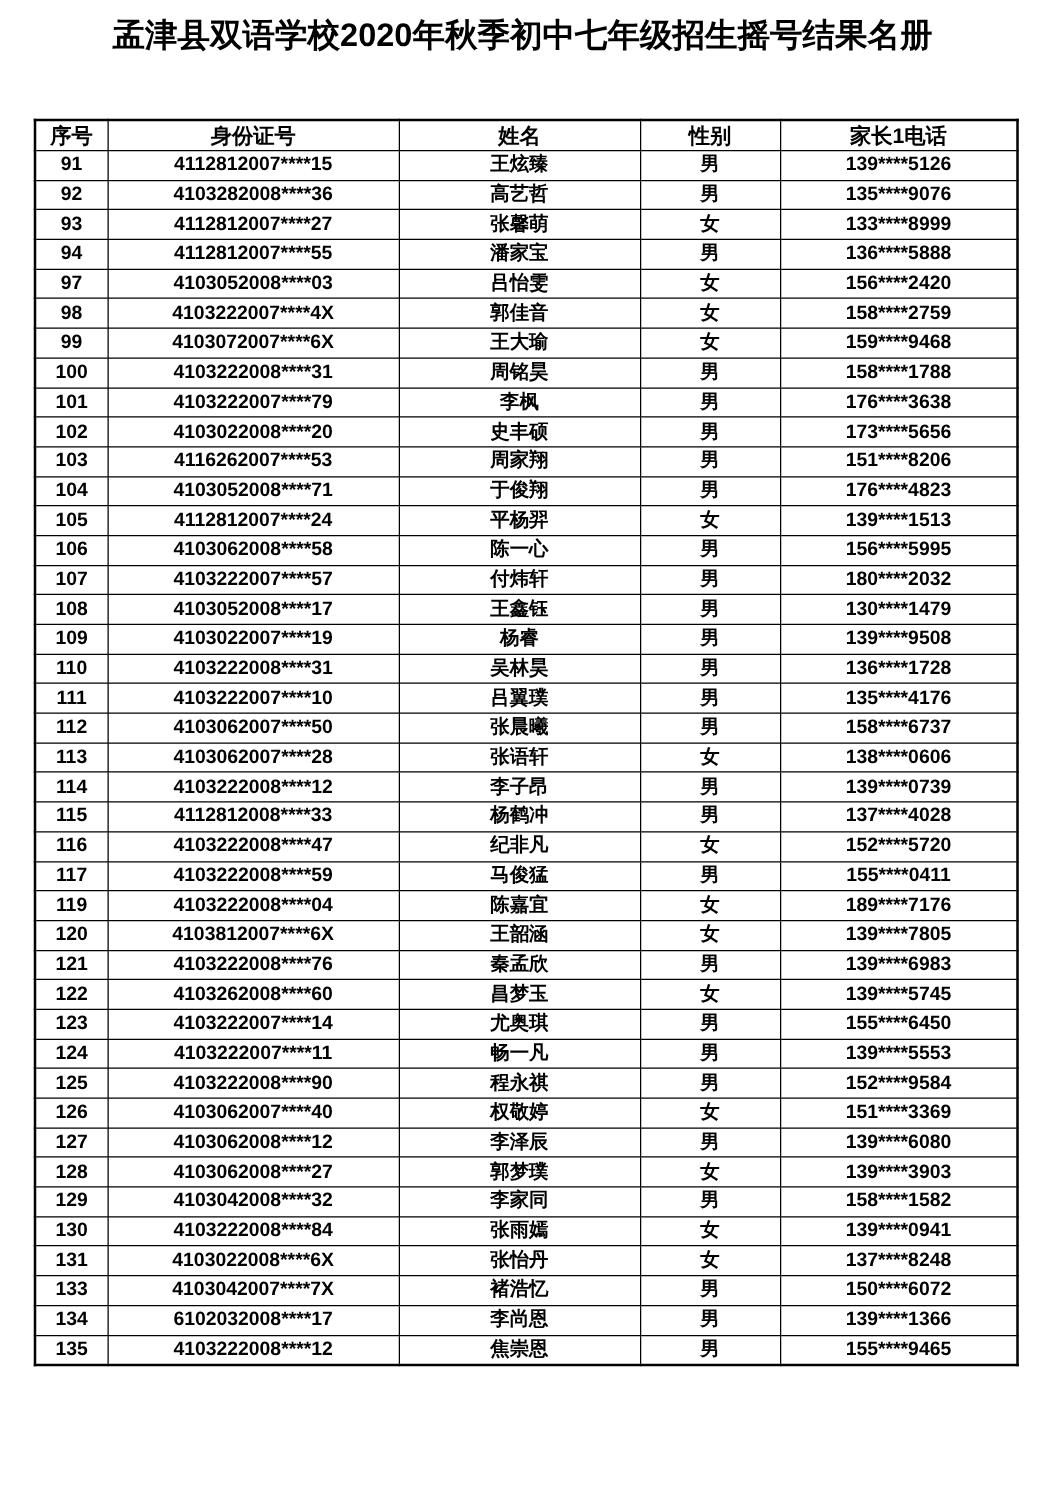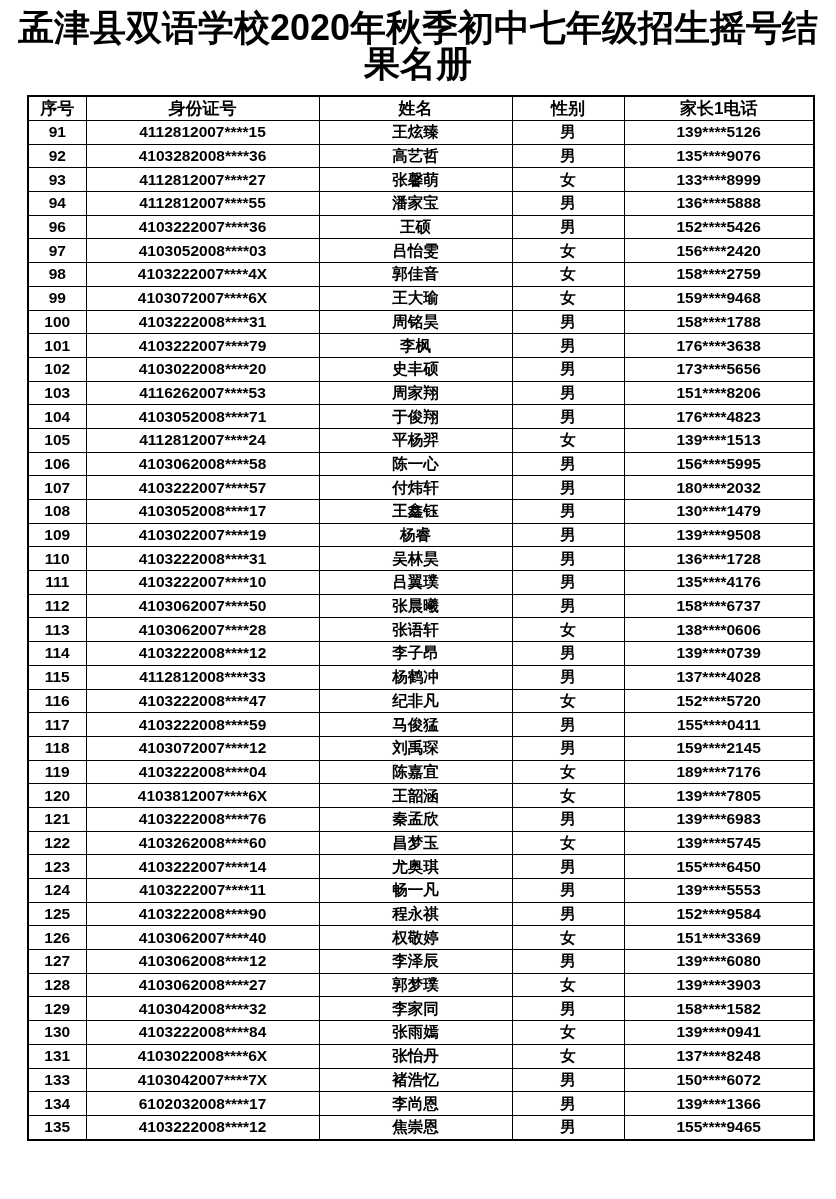--- a/index.html
+++ b/index.html
@@ -1,19 +1,19 @@
 <!DOCTYPE html>
 <html><head>
 <meta charset="utf-8">
 <style>
   html, body { margin: 0; padding: 0; background: #ffffff; }
   body { width: 836px; height: 1199px; position: relative; overflow: hidden;
          font-family: "Liberation Sans", "DejaVu Sans", sans-serif; color: #000; }
   .title { position: absolute; left: 0; top: 10px; width: 836px; text-align: center;
-           font-size: 36px; font-weight: bold; letter-spacing: 0px; line-height: 36px; }
+           font-size: 26px; font-weight: bold; letter-spacing: 0px; line-height: 36px; }
   table.roster { position: absolute; left: 27px; top: 51px; width: 786px;
                  border-collapse: collapse; table-layout: fixed; border: 2px solid #000; margin-top: 44px; }
   table.roster th, table.roster td { border: 1.5px solid #000; text-align: center;
                  padding: 0; font-weight: bold; overflow: hidden; white-space: nowrap; }
   table.roster th { height: 22px; font-size: 17px; }
   table.roster td { height: 22.7px; font-size: 15.5px; line-height: 20px; }
   td.name, td.gender { font-size: 18px; }
   col.c-no { width: 58px; } col.c-id { width: 233px; } col.c-name { width: 193px; }
   col.c-gender { width: 112px; } col.c-phone { width: 190px; }
 </style>
@@ -62,27 +62,20 @@
         <td class="phone">133****8999</td>
       </tr>
       <tr>
         <td class="no">94</td>
         <td class="id">4112812007****55</td>
         <td class="name">潘家宝</td>
         <td class="gender">男</td>
         <td class="phone">136****5888</td>
       </tr>
       <tr>
-        <td class="no">96</td>
-        <td class="id">4103222007****36</td>
-        <td class="name">王硕</td>
-        <td class="gender">男</td>
-        <td class="phone">152****5426</td>
-      </tr>
-      <tr>
         <td class="no">97</td>
         <td class="id">4103052008****03</td>
         <td class="name">吕怡雯</td>
         <td class="gender">女</td>
         <td class="phone">156****2420</td>
       </tr>
       <tr>
         <td class="no">98</td>
         <td class="id">4103222007****4X</td>
         <td class="name">郭佳音</td>
@@ -214,27 +207,20 @@
         <td class="name">纪非凡</td>
         <td class="gender">女</td>
         <td class="phone">152****5720</td>
       </tr>
       <tr>
         <td class="no">117</td>
         <td class="id">4103222008****59</td>
         <td class="name">马俊猛</td>
         <td class="gender">男</td>
         <td class="phone">155****0411</td>
-      </tr>
-      <tr>
-        <td class="no">118</td>
-        <td class="id">4103072007****12</td>
-        <td class="name">刘禹琛</td>
-        <td class="gender">男</td>
-        <td class="phone">159****2145</td>
       </tr>
       <tr>
         <td class="no">119</td>
         <td class="id">4103222008****04</td>
         <td class="name">陈嘉宜</td>
         <td class="gender">女</td>
         <td class="phone">189****7176</td>
       </tr>
       <tr>
         <td class="no">120</td>

